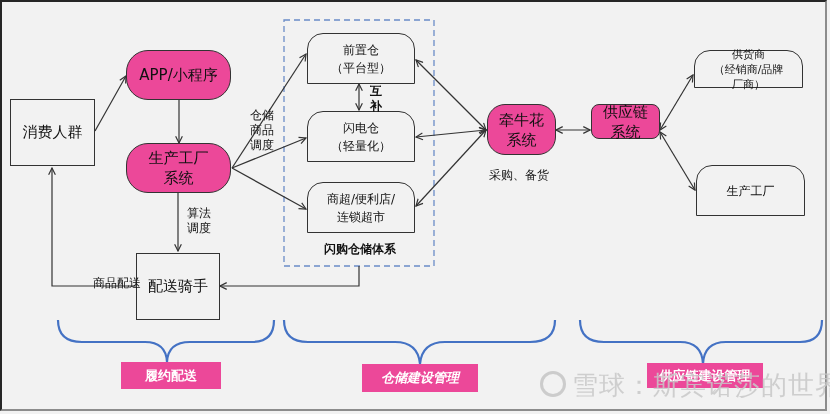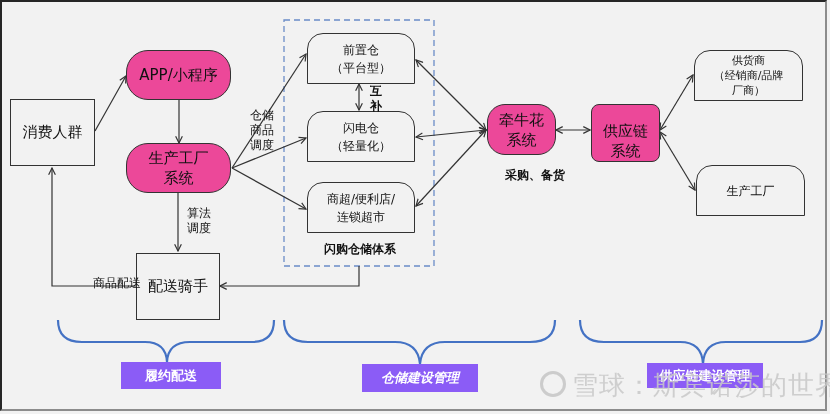--- a/index.html
+++ b/index.html
@@ -8,21 +8,21 @@
   .frame { position:absolute; left:0; top:0; width:827px; height:411px;
            border-left:2px solid #262626; border-top:2px solid #262626;
            border-right:2px solid #8c8c8c; border-bottom:2px solid #8c8c8c; box-sizing:border-box; }
   svg#diagram { position:absolute; left:0; top:0; }
   .node { position:absolute; box-sizing:border-box; display:flex; align-items:center; justify-content:center;
           text-align:center; color:#111; }
   .rect { border:1.3px solid #333; background:#f2f2f2; font-size:15px; }
   .pill { border:1.3px solid #333; background:#ec4899; border-radius:22px; font-size:15px; line-height:20px; }
   .tab  { border:1.3px solid #333; background:#f2f2f2; border-radius:16px 16px 0 0; font-size:12px; line-height:18px; }
   .lbl { position:absolute; font-size:12px; line-height:15px; color:#111; text-align:center; }
-  .tag { position:absolute; background:#8b5cf6; color:#fff; font-size:13px; font-weight:bold;
+  .tag { position:absolute; background:#ec4899; color:#fff; font-size:13px; font-weight:bold;
          display:flex; align-items:center; justify-content:center; }
   .wm { position:absolute; left:540px; top:368px; font-size:26px; color:rgba(200,200,200,0.85);
         letter-spacing:1px; white-space:nowrap; }
   .wm-icon { display:inline-block; width:26px; height:26px; border:3px solid rgba(200,200,200,0.9);
              border-radius:50%; box-sizing:border-box; vertical-align:-3px; margin-right:6px; position:relative; }
 </style>
 </head>
 <body>
 
 <div class="frame"></div>
@@ -90,26 +90,26 @@
 </div>
 <div class="node tab" style="left:307px;top:182px;width:108px;height:51px;flex-direction:column;">
   <span>商超/便利店/</span>
   <span>连锁超市</span>
 </div>
 
 <div class="node pill" style="left:487px;top:104px;width:69px;height:51px;border-radius:18px;flex-direction:column;">
   <span>牵牛花</span>
   <span>系统</span>
 </div>
-<div class="node pill" style="left:591px;top:104px;width:69px;height:58px;border-radius:8px;flex-direction:column;justify-content:flex-end;">
+<div class="node pill" style="left:591px;top:104px;width:69px;height:35px;border-radius:8px;flex-direction:column;">
   <span>供应链</span>
   <span>系统</span>
 </div>
 
-<div class="node tab" style="left:694px;top:50px;width:109px;height:51px;flex-direction:column;font-size:11px;line-height:15px;">
+<div class="node tab" style="left:694px;top:50px;width:109px;height:38px;flex-direction:column;font-size:11px;line-height:15px;">
   <span>供货商</span>
   <span>（经销商/品牌</span>
   <span>厂商）</span>
 </div>
 <div class="node tab" style="left:696px;top:165px;width:109px;height:51px;">
   <span>生产工厂</span>
 </div>
 
 <div class="lbl" style="left:244px;top:108px;width:36px;">
   <div>仓储</div>
@@ -119,21 +119,21 @@
 <div class="lbl" style="left:368px;top:84px;width:16px;font-weight:bold;">
   <div>互</div>
   <div>补</div>
 </div>
 <div class="lbl" style="left:183px;top:206px;width:32px;">
   <div>算法</div>
   <div>调度</div>
 </div>
 <div class="lbl" style="left:62px;top:276px;width:60px;margin-left:25px;">商品配送</div>
 <div class="lbl" style="left:310px;top:242px;width:100px;font-weight:bold;">闪购仓储体系</div>
-<div class="lbl" style="left:500px;top:168px;width:70px;font-weight:bold;">采购、备货</div>
+<div class="lbl" style="left:484px;top:168px;width:70px;font-weight:normal;">采购、备货</div>
 
 <div class="tag" style="left:121px;top:362px;width:100px;height:27px;">
   <span>履约配送</span>
 </div>
 <div class="tag" style="left:362px;top:364px;width:116px;height:28px;font-style:italic;">
   <span>仓储建设管理</span>
 </div>
 <div class="tag" style="left:647px;top:363px;width:116px;height:25px;">
   <span>供应链建设管理</span>
 </div>

